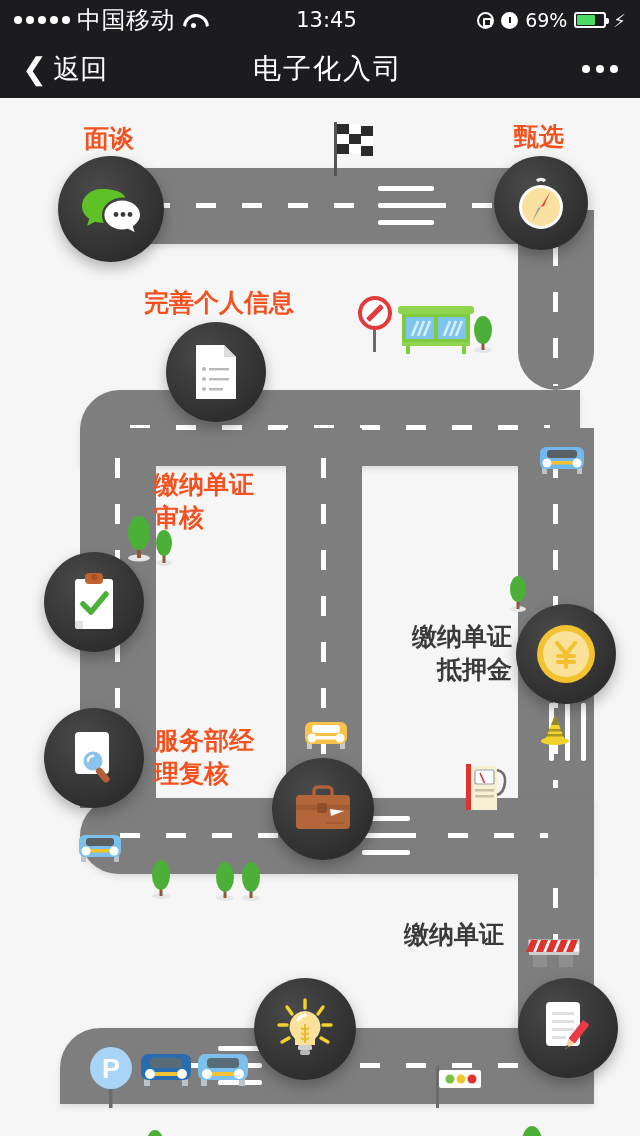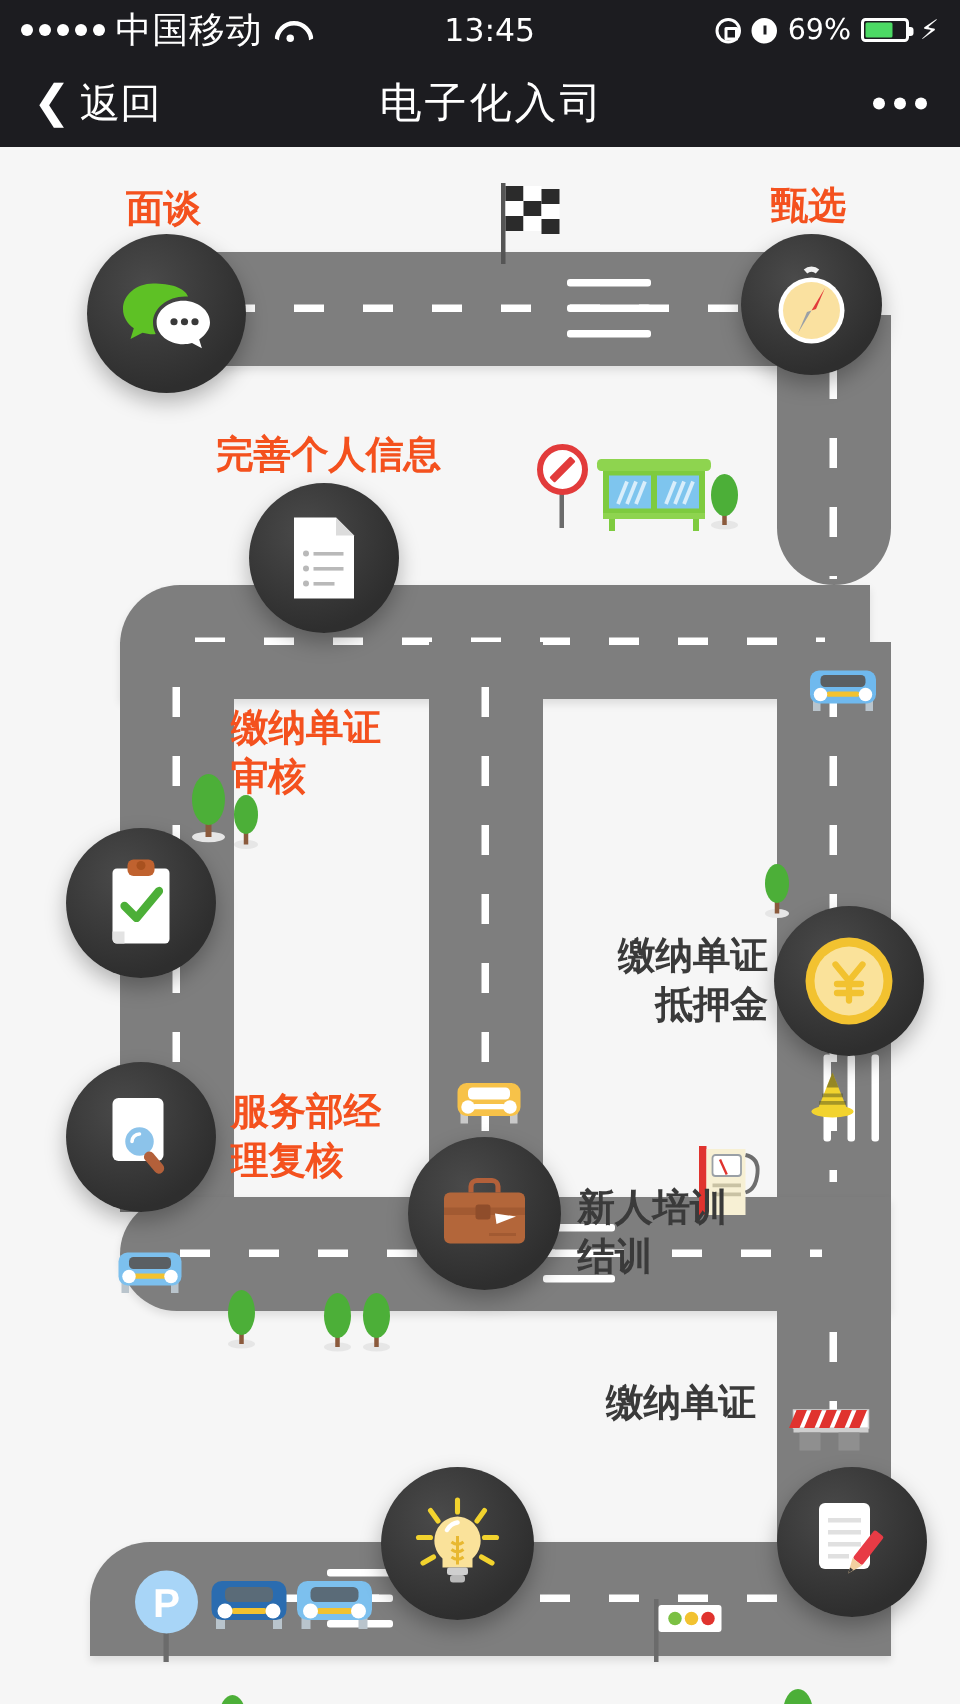--- a/index.html
+++ b/index.html
@@ -478,22 +478,20 @@
       <span>
         <svg width="50" height="56" viewBox="0 0 50 56">
           <rect x="6" y="2" width="34" height="42" rx="4" fill="#fff"></rect>
           <circle cx="24" cy="31" r="11" fill="#8cc3ea" stroke="#fff" stroke-width="3"></circle>
           <path d="M19 31 a5 5 0 0 1 5 -5" stroke="#fff" stroke-width="2.4" fill="none" stroke-linecap="round"></path>
           <rect x="30" y="37" width="7" height="17" rx="3.4" fill="#b3603a" transform="rotate(-40 33 45)"></rect>
         </svg>
       </span>
     </div>
 
-    <div class="lbl dark" style="left:385px;top:690px;">新人培训
-结训</div>
     <div class="node" style="left:272px;top:660px;width:102px;height:102px;">
       <span>
         <svg width="58" height="48" viewBox="0 0 58 48">
           <path d="M20 10 v-4 a4 4 0 0 1 4 -4 h10 a4 4 0 0 1 4 4 v4" stroke="#b3603a" stroke-width="3.4" fill="none"></path>
           <rect x="2" y="10" width="54" height="34" rx="4" fill="#b3663a"></rect>
           <rect x="2" y="20" width="54" height="5" fill="#a25a32"></rect>
           <rect x="23" y="18" width="10" height="10" rx="2" fill="#8f4d2b"></rect>
           <path d="M36 24 l14 2 l-13 5 Z" fill="#fff"></path>
           <rect x="32" y="37" width="18" height="2" fill="#a25a32"></rect>
         </svg>

